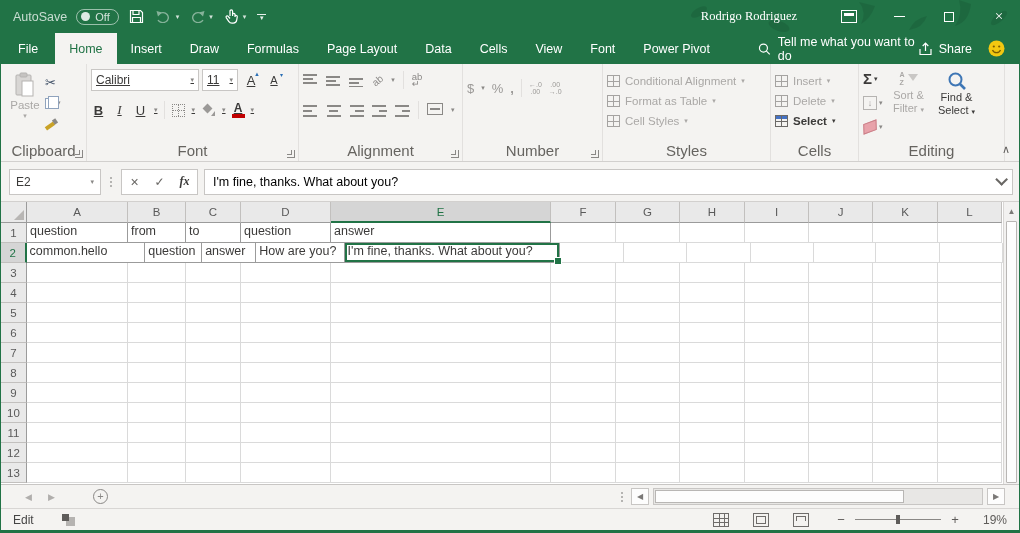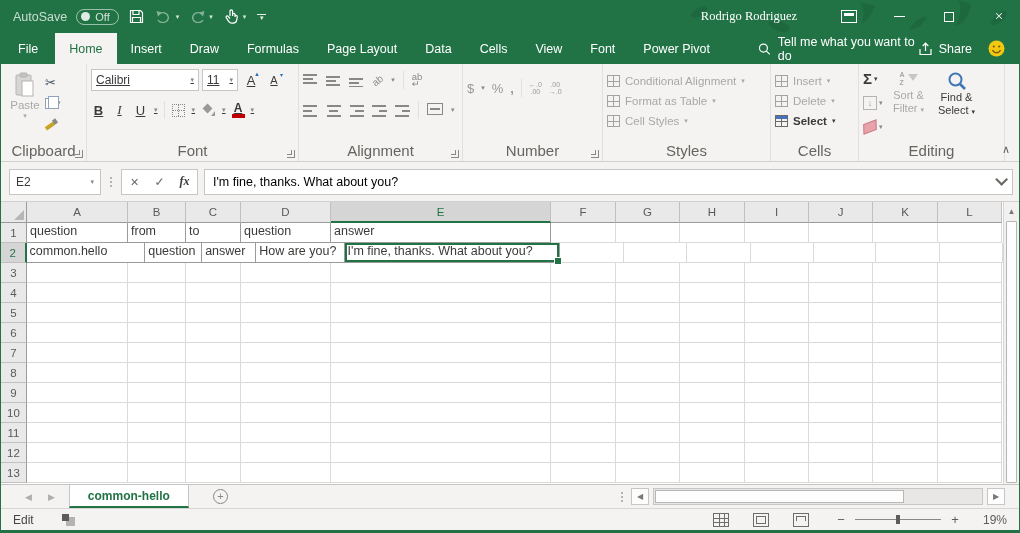--- a/index.html
+++ b/index.html
@@ -732,23 +732,20 @@
       <span class="scrbtn">▲</span>
       <i class="vthumb"></i>
     </div>
   </div>
 
   <div class="sheetbar">
     <div class="navarrows">
       <span>◀</span>
       <span>▶</span>
     </div>
-    <div class="sheettab">
-        <span>common-hello</span>
-      </div>
     <div class="addsheet">
         <i>+</i>
       </div>
     <div class="hscroll">
       <span class="hs-dots">
           <i></i>
           <i></i>
           <i></i>
         </span>
       <span class="hsbtn">◀</span>

